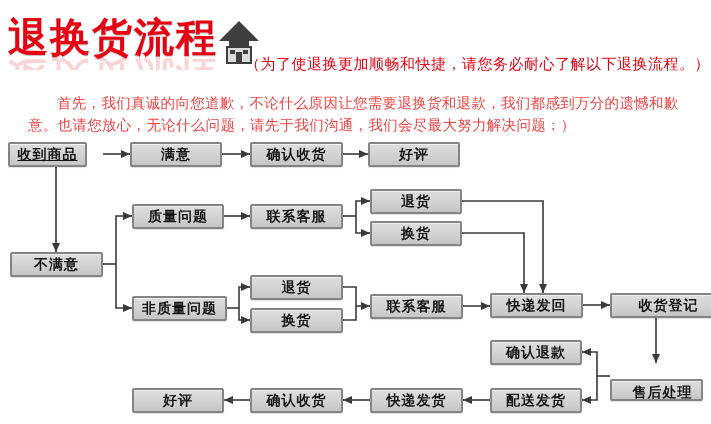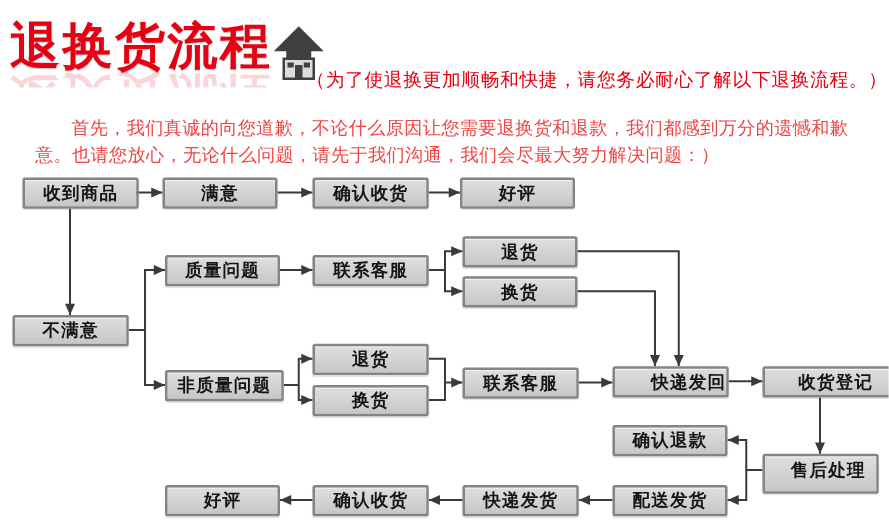--- a/index.html
+++ b/index.html
@@ -121,37 +121,37 @@
         <polyline points="597,365 597,389 582,389" fill="none" stroke="#3a3a3a" stroke-width="1.6"></polyline>
         <polygon points="582,389 591,385 591,393" fill="#3a3a3a"></polygon>
         <polyline points="490,389 463,389" fill="none" stroke="#3a3a3a" stroke-width="1.6"></polyline>
         <polygon points="463,389 472,385 472,393" fill="#3a3a3a"></polygon>
         <polyline points="370,389 343,389" fill="none" stroke="#3a3a3a" stroke-width="1.6"></polyline>
         <polygon points="343,389 352,385 352,393" fill="#3a3a3a"></polygon>
         <polyline points="250,389 224,389" fill="none" stroke="#3a3a3a" stroke-width="1.6"></polyline>
         <polygon points="224,389 233,385 233,393" fill="#3a3a3a"></polygon>
       </svg>
     <div>
-        <div class="flow-node" style="left: 18px; top: 131px; width: 93px; height: 25px; line-height: 21px;">收到商品</div>
+        <div class="flow-node" style="left: 8px; top: 131px; width: 79px; height: 25px; line-height: 21px; text-decoration: underline;">收到商品</div>
         <div class="flow-node" style="left: 130px; top: 131px; width: 92px; height: 25px; line-height: 21px;">满意</div>
         <div class="flow-node" style="left: 250px; top: 131px; width: 93px; height: 25px; line-height: 21px;">确认收货</div>
         <div class="flow-node" style="left: 368px; top: 131px; width: 92px; height: 25px; line-height: 21px;">好评</div>
         <div class="flow-node" style="left: 132px; top: 193px; width: 92px; height: 25px; line-height: 21px;">质量问题</div>
         <div class="flow-node" style="left: 250px; top: 193px; width: 93px; height: 25px; line-height: 21px;">联系客服</div>
         <div class="flow-node" style="left: 370px; top: 178px; width: 92px; height: 25px; line-height: 21px;">退货</div>
         <div class="flow-node" style="left: 370px; top: 210px; width: 92px; height: 25px; line-height: 21px;">换货</div>
         <div class="flow-node" style="left: 10px; top: 241px; width: 93px; height: 25px; line-height: 21px;">不满意</div>
         <div class="flow-node" style="left: 132px; top: 285px; width: 95px; height: 25px; line-height: 21px;">非质量问题</div>
         <div class="flow-node" style="left: 250px; top: 264px; width: 93px; height: 25px; line-height: 21px;">退货</div>
         <div class="flow-node" style="left: 250px; top: 297px; width: 93px; height: 25px; line-height: 21px;">换货</div>
         <div class="flow-node" style="left: 370px; top: 283px; width: 93px; height: 25px; line-height: 21px;">联系客服</div>
-        <div class="flow-node" style="left: 490px; top: 282px; width: 93px; height: 25px; line-height: 21px; text-align: right;">快递发回</div>
+        <div class="flow-node" style="left: 490px; top: 282px; width: 93px; height: 25px; line-height: 21px;">快递发回</div>
         <div class="flow-node" style="left: 610px; top: 282px; width: 117px; height: 25px; line-height: 21px;">收货登记</div>
         <div class="flow-node" style="left: 490px; top: 329px; width: 92px; height: 25px; line-height: 21px;">确认退款</div>
-        <div class="flow-node" style="left: 610px; top: 352px; width: 93px; height: 32px; line-height: 22px; padding-left: 12px;">售后处理</div>
+        <div class="flow-node" style="left: 610px; top: 368px; width: 93px; height: 22px; line-height: 22px; padding-left: 12px;">售后处理</div>
         <div class="flow-node" style="left: 490px; top: 377px; width: 92px; height: 25px; line-height: 21px;">配送发货</div>
         <div class="flow-node" style="left: 370px; top: 377px; width: 93px; height: 25px; line-height: 21px;">快递发货</div>
         <div class="flow-node" style="left: 250px; top: 377px; width: 93px; height: 25px; line-height: 21px;">确认收货</div>
         <div class="flow-node" style="left: 132px; top: 377px; width: 92px; height: 25px; line-height: 21px;">好评</div>
       </div>
   </div>
 
 
 </div>
 

